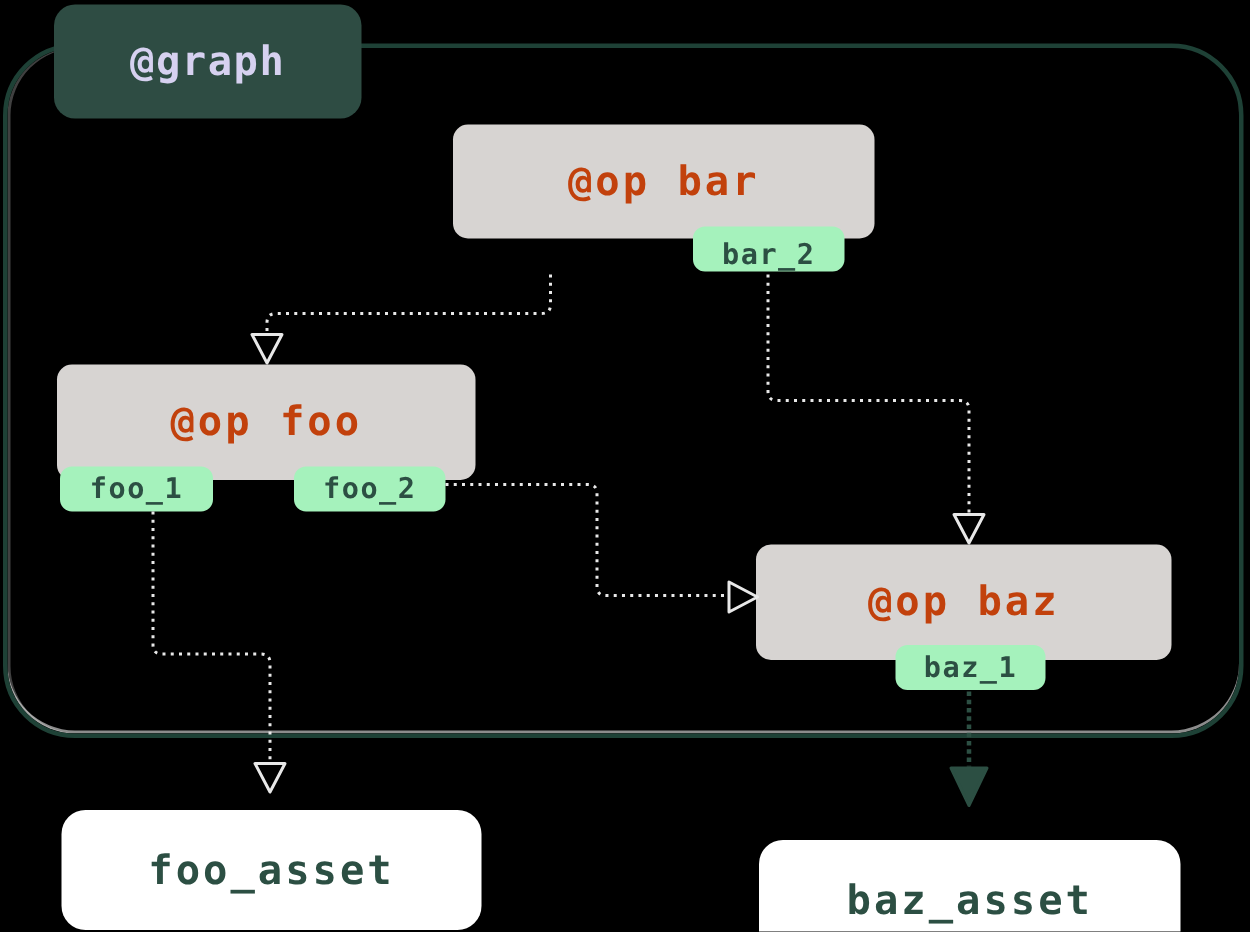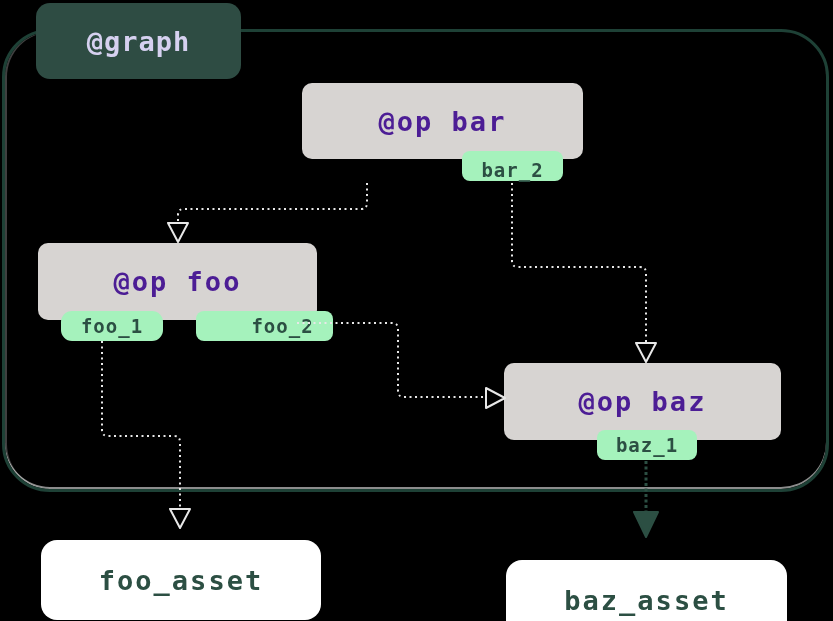--- a/index.html
+++ b/index.html
@@ -45,21 +45,21 @@
     letter-spacing: 1px;
     z-index: 4;
   }
   .op-node {
     position: absolute;
     background: #d7d4d2;
     border-radius: 10px;
     display: flex;
     align-items: center;
     justify-content: center;
-    color: #4c1d95;
+    color: #c2410c;
     font-size: 27px;
     font-weight: bold;
     letter-spacing: 2px;
     z-index: 2;
   }
   #node-bar { left: 302px; top: 83px;  width: 281px; height: 76px; }
   #node-foo { left: 38px;  top: 243px; width: 279px; height: 77px; }
   #node-baz { left: 504px; top: 363px; width: 277px; height: 77px; }
   .output-tag {
     position: absolute;
@@ -70,22 +70,22 @@
     align-items: center;
     justify-content: center;
     color: #2c4f43;
     font-size: 19px;
     font-weight: bold;
     letter-spacing: 1px;
     z-index: 3;
   }
   #tag-bar_1 { left: 315px; top: 151px; width: 103px; }
   #tag-bar_2 { left: 462px; top: 151px; width: 101px; align-items: flex-end; }
-  #tag-foo_1 { left: 61px;  top: 311px; width: 102px; border-radius: 11px; }
-  #tag-foo_2 { left: 196px; top: 311px; width: 101px; padding-left: 36px; }
+  #tag-foo_1 { left: 40px;  top: 311px; width: 102px; }
+  #tag-foo_2 { left: 196px; top: 311px; width: 101px; }
   #tag-baz_1 { left: 597px; top: 430px; width: 100px; }
   .asset-node {
     position: absolute;
     height: 80px;
     background: #ffffff;
     border-radius: 16px;
     display: flex;
     align-items: center;
     justify-content: center;
     color: #2c4f43;

